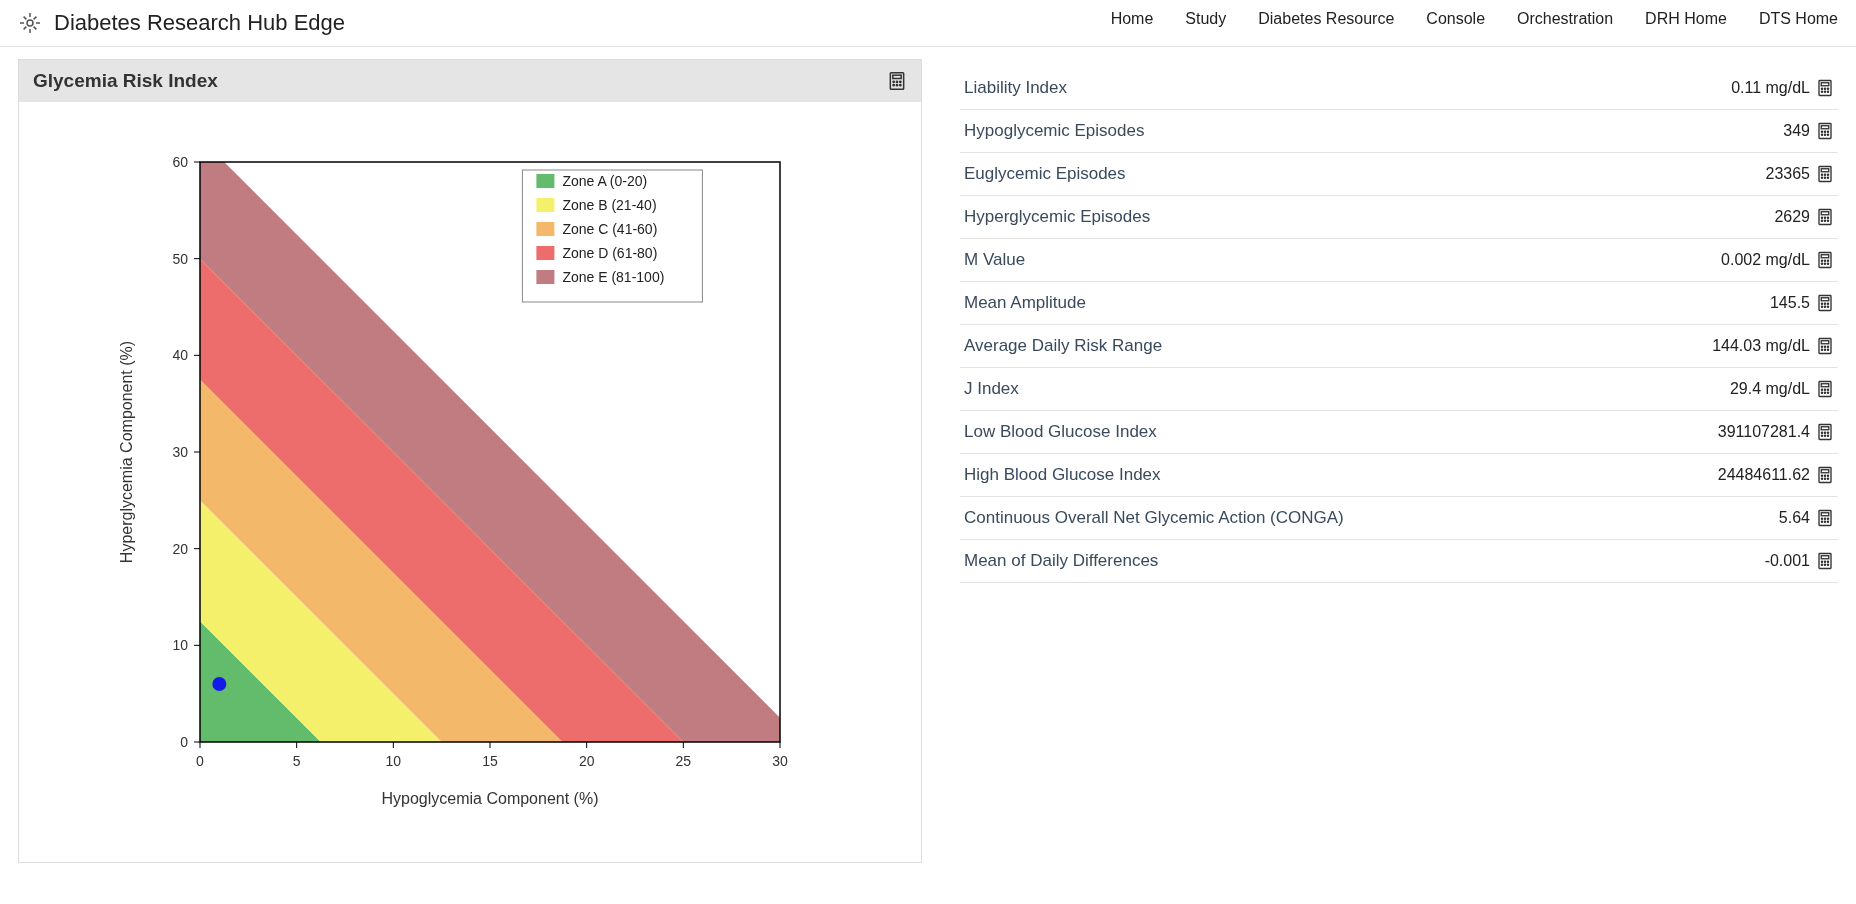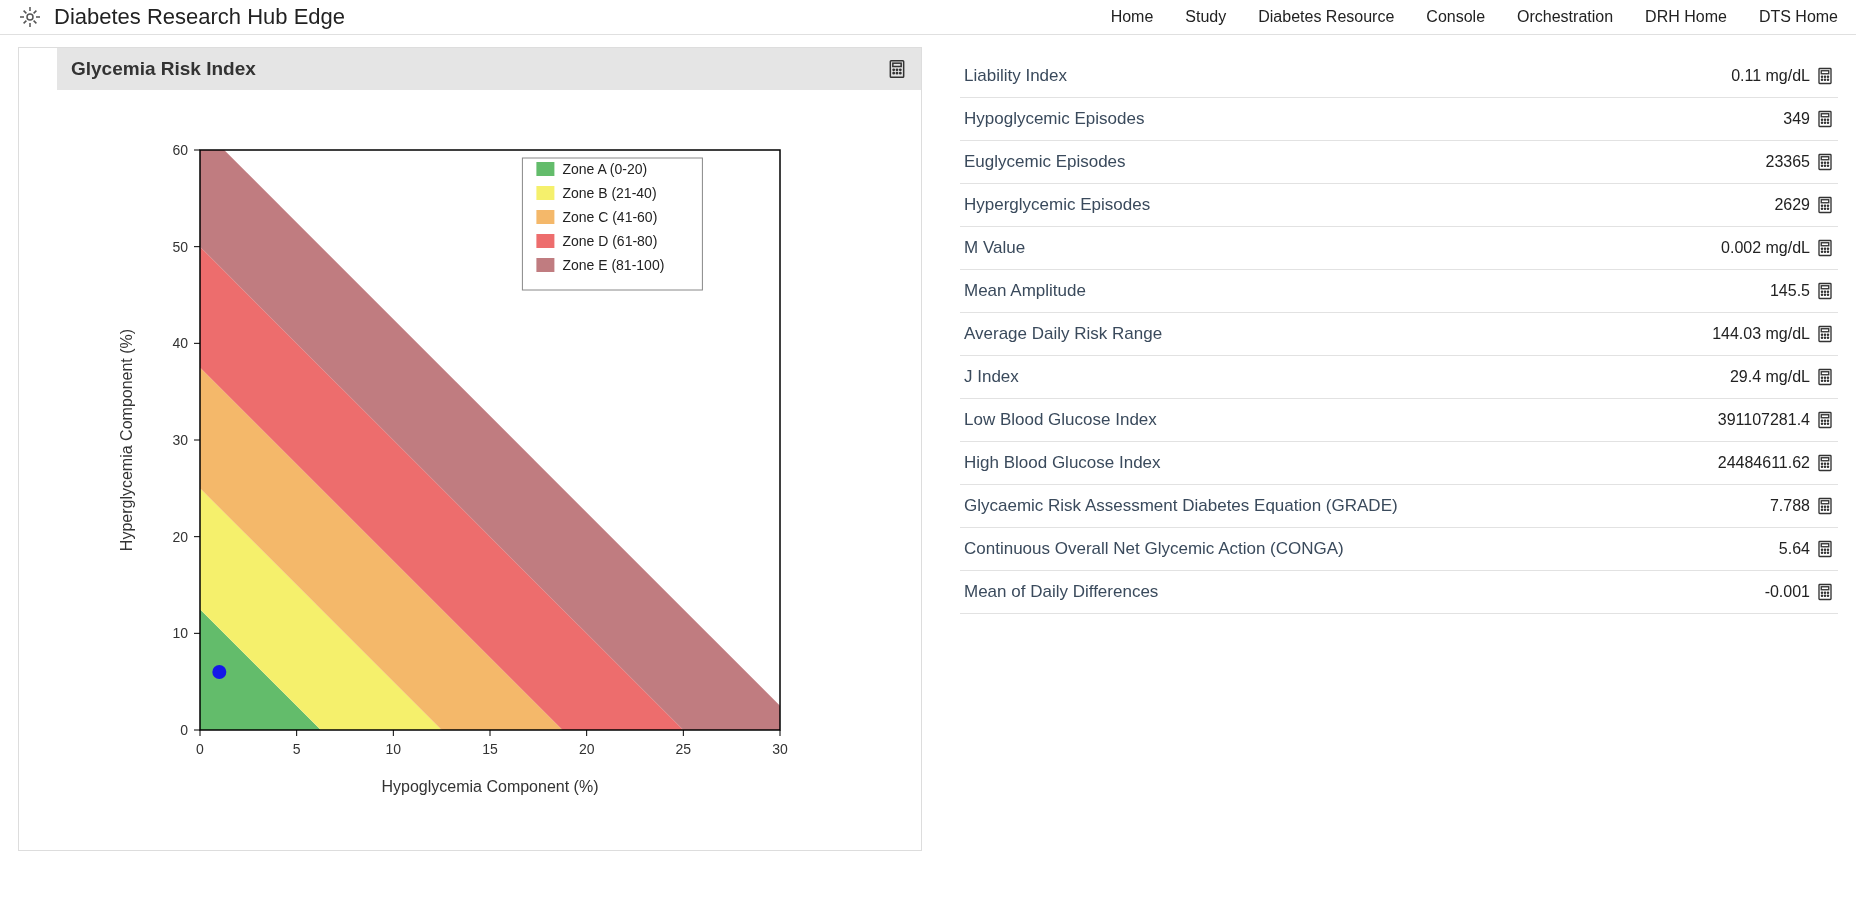--- a/index.html
+++ b/index.html
@@ -1,27 +1,27 @@
 <!DOCTYPE html>
 <html><head>
 <meta charset="utf-8">
 <style>
   * { box-sizing: border-box; margin: 0; padding: 0; }
   body { font-family: "Segoe UI", Tahoma, Geneva, Verdana, sans-serif; background: #fff; color: #222; width: 1856px; }
   
-  .header { display: flex; align-items: center; justify-content: space-between; padding: 4px 18px; border-bottom: 1px solid #e0e0e0; }
+  .header { display: flex; align-items: flex-start; justify-content: space-between; padding: 10px 18px; border-bottom: 1px solid #e0e0e0; }
   .header-left { display: flex; align-items: center; gap: 12px; }
   .logo-icon { width: 24px; height: 24px; color: #555; }
   .app-title { font-size: 22px; font-weight: 400; color: #222; }
   .nav { display: flex; gap: 32px; font-size: 16px; color: #222; margin-left: 15px; }
   .nav-item { cursor: pointer; }
   
   .main { display: flex; gap: 14px; padding: 12px 18px; }
   .left-panel { flex: 1; border: 1px solid #ddd; background: #fff; }
-  .panel-header { background: #e5e5e5; padding: 10px 14px; display: flex; align-items: center; justify-content: space-between; margin-left: 38px; }
+  .panel-header { background: #e5e5e5; padding: 10px 14px; display: flex; align-items: center; justify-content: space-between; }
   .panel-title { font-size: 19px; font-weight: 600; color: #333; }
   .calc-icon { width: 20px; height: 20px; cursor: pointer; }
   
   .chart-area { padding: 40px 60px 40px 40px; display: flex; justify-content: center; }
   
   .right-panel { flex: 1; padding: 8px 0; }
   .metric-row { display: flex; align-items: center; justify-content: space-between; padding: 11px 4px; border-bottom: 1px solid #e2e2e2; margin-left: 24px; }
   .metric-label { font-size: 17px; color: #3a4a5c; }
   .metric-value-wrap { display: flex; align-items: center; gap: 6px; }
   .metric-value { font-size: 16px; color: #222; text-align: right; }
@@ -286,36 +286,20 @@
             <circle cx="8" cy="13" r="0.8" fill="#333"></circle>
             <circle cx="12" cy="13" r="0.8" fill="#333"></circle>
             <circle cx="16" cy="13" r="0.8" fill="#333"></circle>
             <circle cx="8" cy="17" r="0.8" fill="#333"></circle>
             <circle cx="12" cy="17" r="0.8" fill="#333"></circle>
             <circle cx="16" cy="17" r="0.8" fill="#333"></circle>
           </svg>
     </div>
       </div>
       <div class="metric-row">
-        <div class="metric-label">Glycaemic Risk Assessment Diabetes Equation (GRADE)</div>
-    <div class="metric-value-wrap">
-      <span class="metric-value">7.788</span>
-      <svg class="metric-icon" viewBox="0 0 24 24" fill="none" stroke="#333" stroke-width="1.8">
-            <rect x="4" y="2" width="16" height="20" rx="1"></rect>
-            <rect x="7" y="5" width="10" height="4"></rect>
-            <circle cx="8" cy="13" r="0.8" fill="#333"></circle>
-            <circle cx="12" cy="13" r="0.8" fill="#333"></circle>
-            <circle cx="16" cy="13" r="0.8" fill="#333"></circle>
-            <circle cx="8" cy="17" r="0.8" fill="#333"></circle>
-            <circle cx="12" cy="17" r="0.8" fill="#333"></circle>
-            <circle cx="16" cy="17" r="0.8" fill="#333"></circle>
-          </svg>
-    </div>
-      </div>
-      <div class="metric-row">
         <div class="metric-label">Continuous Overall Net Glycemic Action (CONGA)</div>
     <div class="metric-value-wrap">
       <span class="metric-value">5.64</span>
       <svg class="metric-icon" viewBox="0 0 24 24" fill="none" stroke="#333" stroke-width="1.8">
             <rect x="4" y="2" width="16" height="20" rx="1"></rect>
             <rect x="7" y="5" width="10" height="4"></rect>
             <circle cx="8" cy="13" r="0.8" fill="#333"></circle>
             <circle cx="12" cy="13" r="0.8" fill="#333"></circle>
             <circle cx="16" cy="13" r="0.8" fill="#333"></circle>
             <circle cx="8" cy="17" r="0.8" fill="#333"></circle>

